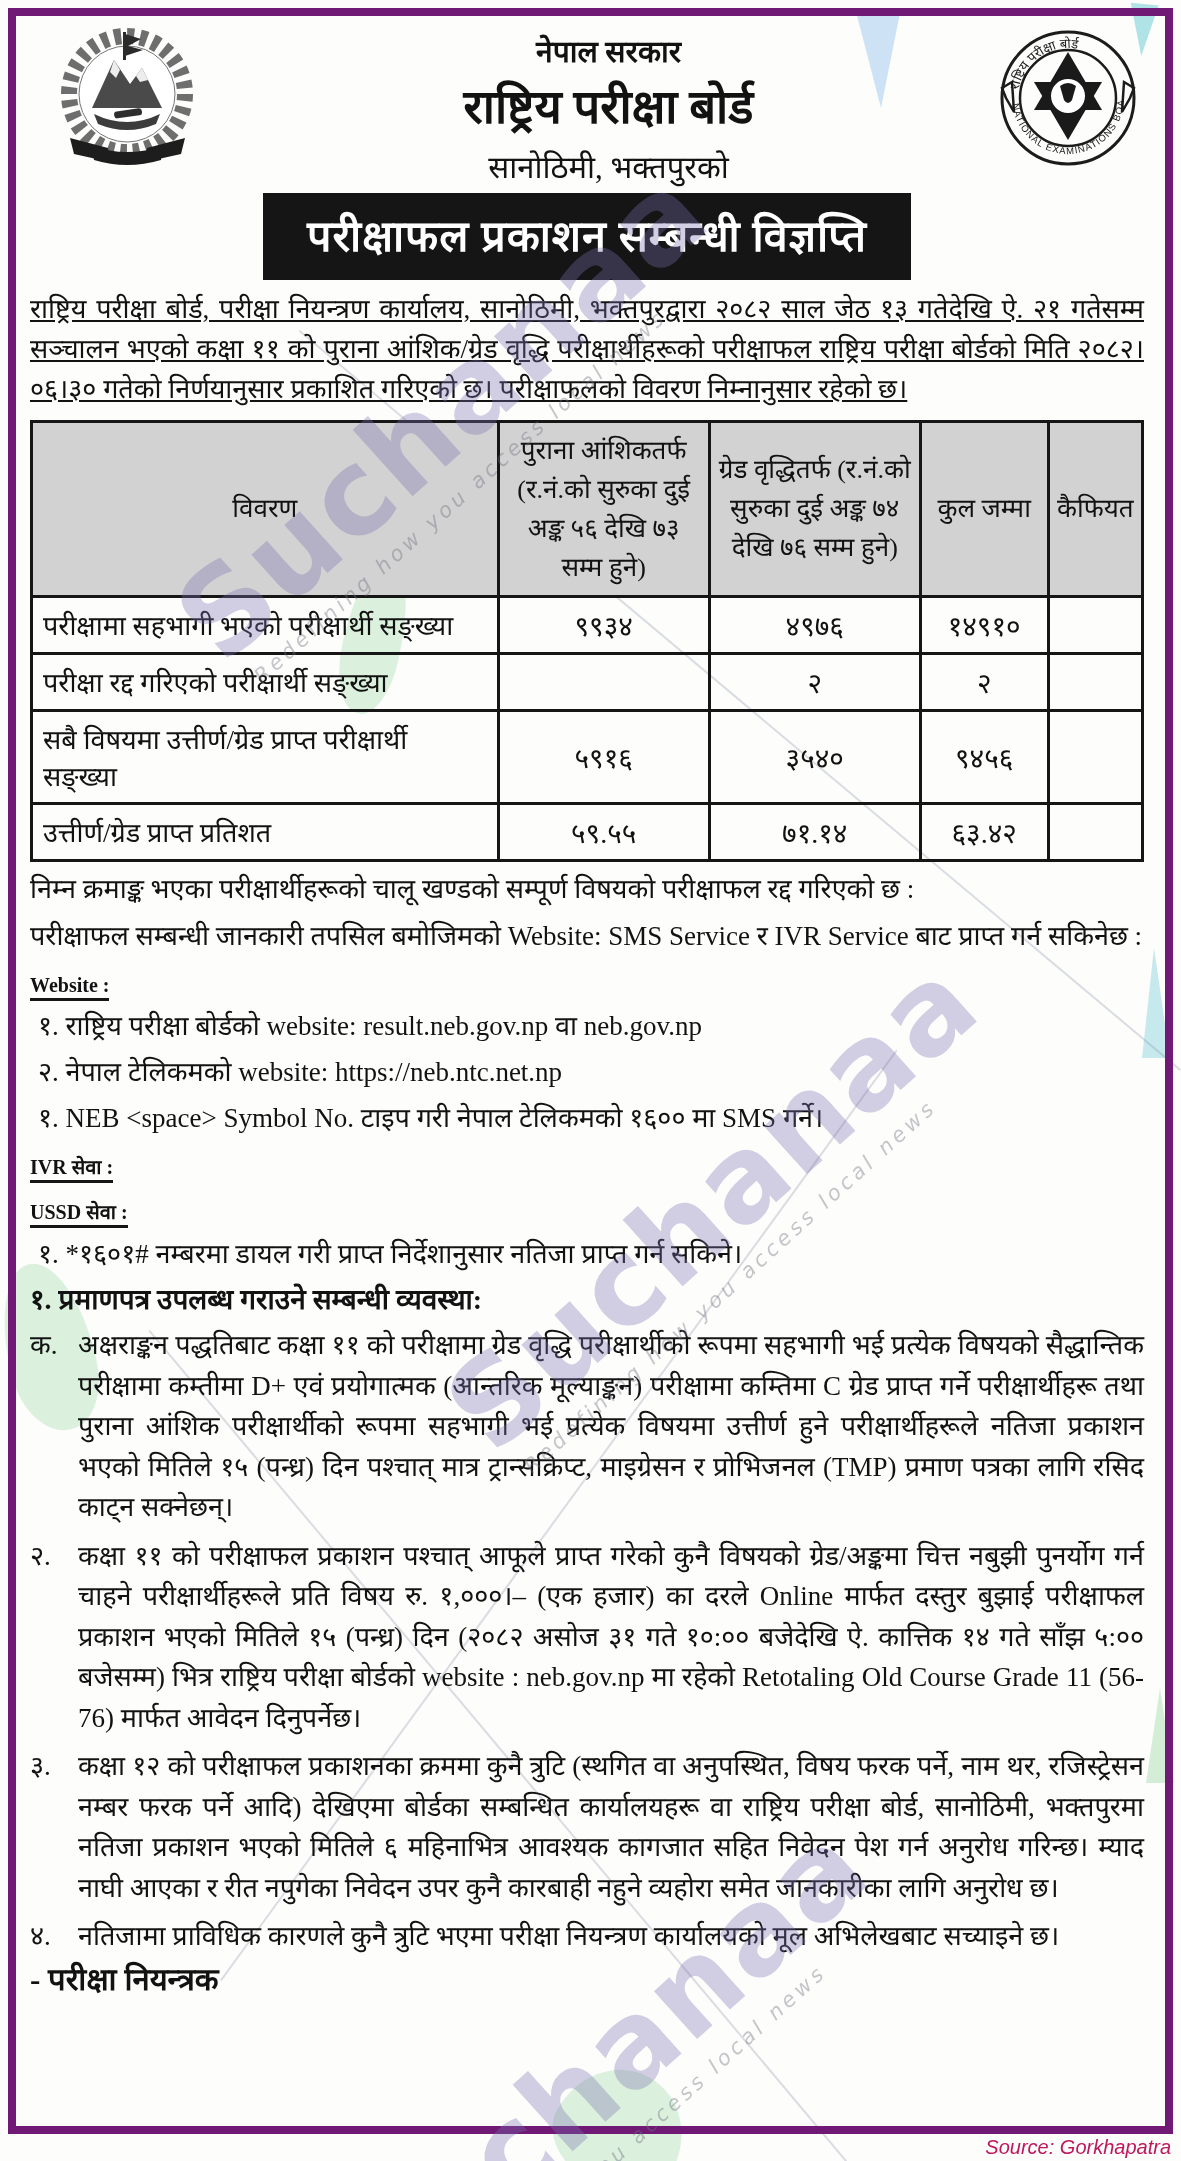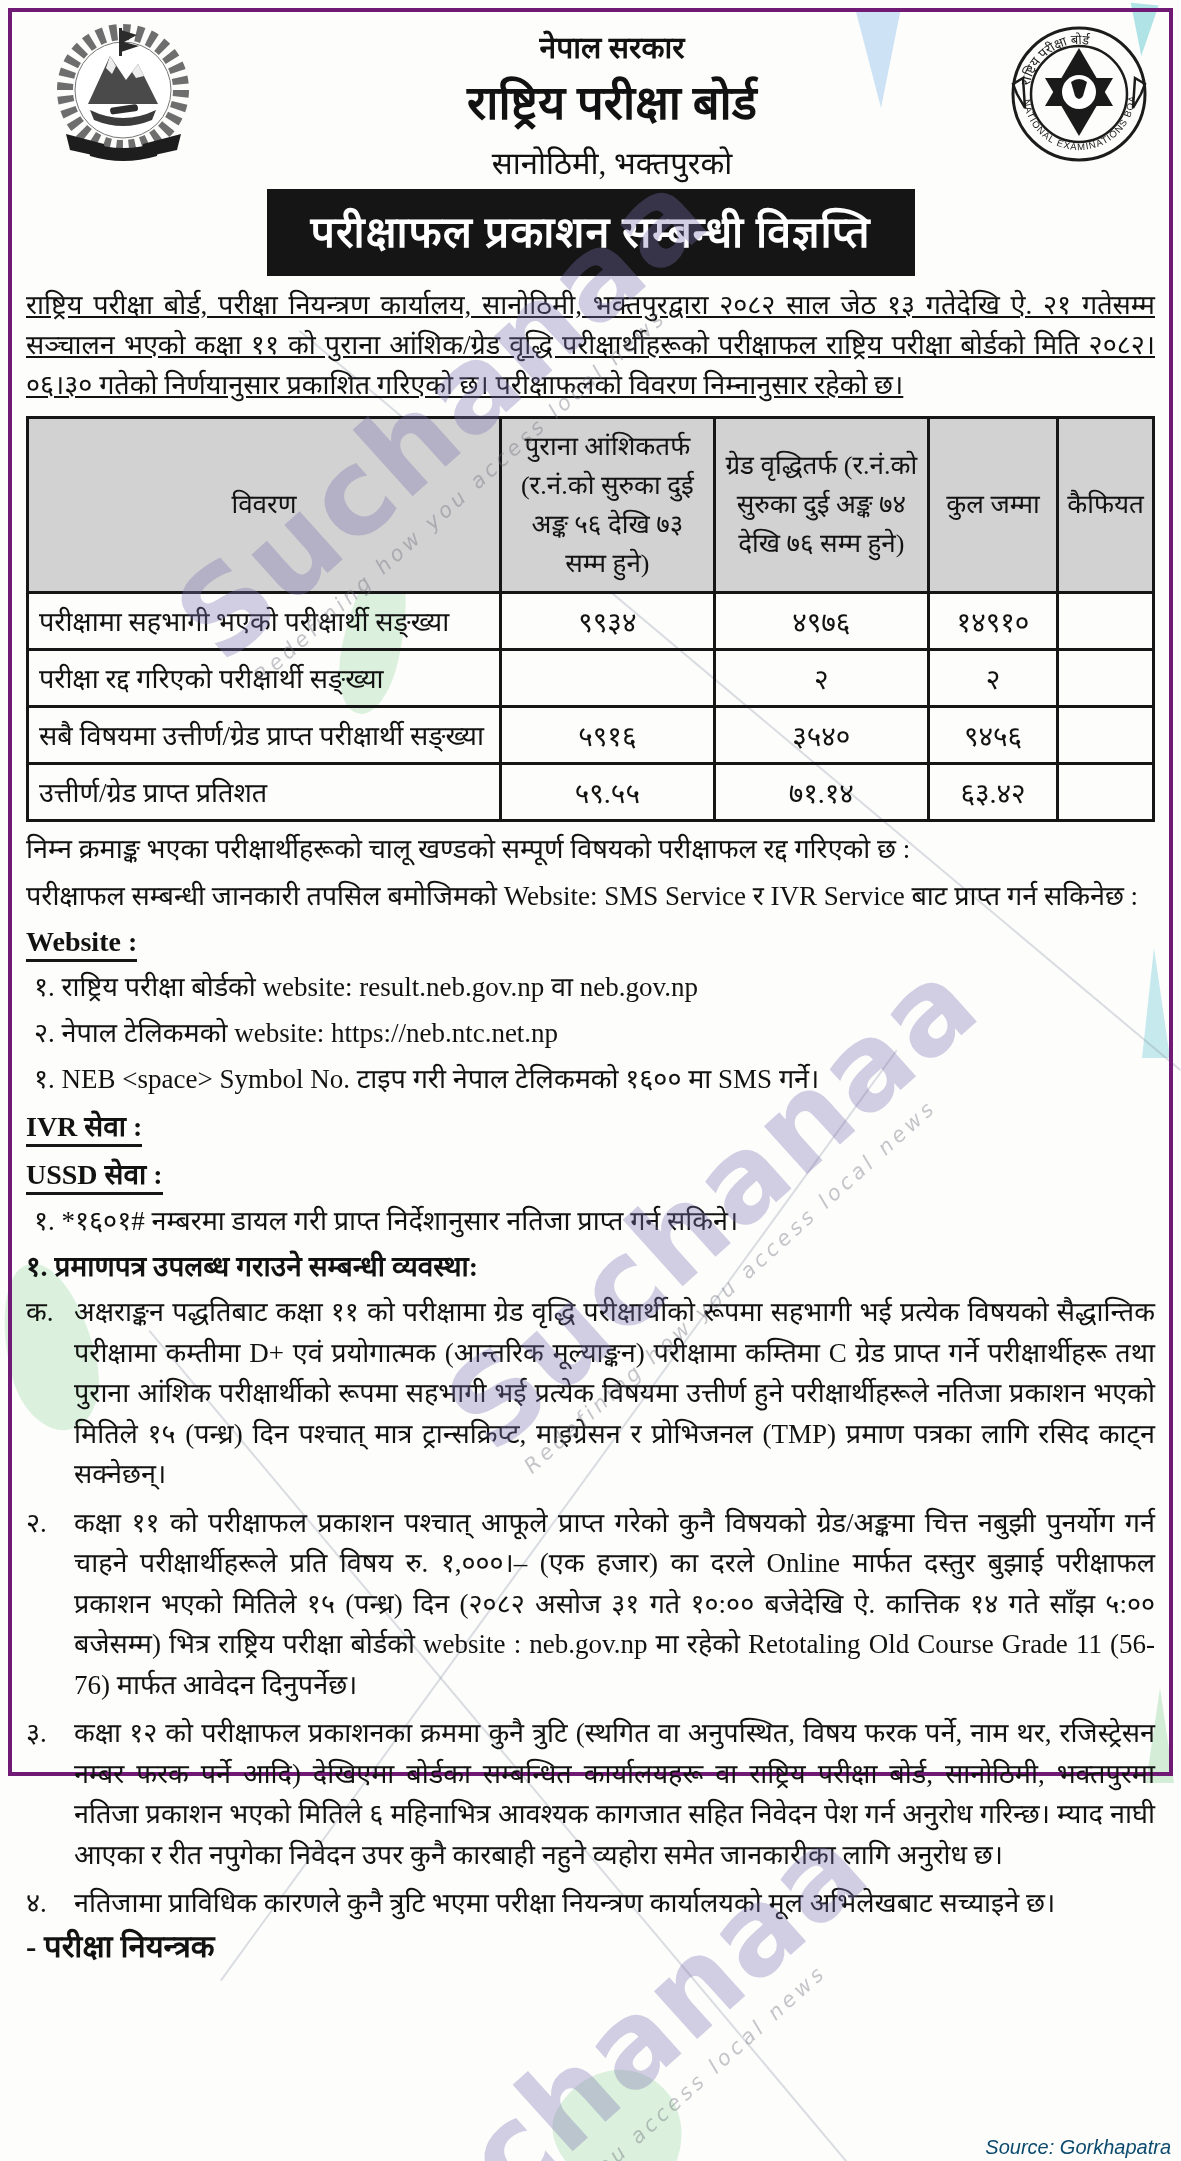--- a/index.html
+++ b/index.html
@@ -3,23 +3,23 @@
 <meta charset="utf-8">
 <style>
   html,body{margin:0;padding:0;}
   .page{
     position:relative; width:1181px; height:2161px; overflow:hidden;
     background:#fdfdfc; color:#121212;
     font-family:"Liberation Serif","DejaVu Serif",serif;
   }
   
   .doc{
-    position:absolute; left:8px; top:8px; width:1165px; height:1768px;
-    border:4px solid #701a75; box-sizing:border-box;
-    padding:6px 14px 0 14px; z-index:2;
+    position:absolute; left:8px; top:8px; width:1165px; height:2126px;
+    border:8px solid #701a75; box-sizing:border-box;
+    padding:6px 21px 0 14px; z-index:2;
   }
   
   .header{display:flex; align-items:flex-start;}
   .emblem-left{width:195px; height:148px; flex:0 0 auto;}
   .header-center{flex:1; text-align:center; padding-top:8px;}
   .seal-right{width:152px; height:152px; flex:0 0 auto;}
   .gov-line{font-size:30px; font-weight:bold;}
   .board-name{font-size:47px; font-weight:bold; margin-top:2px;}
   .address{font-size:31px; margin-top:8px;}
   .banner{
@@ -33,36 +33,36 @@
   .rolls{font-size:30px; font-weight:bold; font-family:"Liberation Serif",serif;
          margin:10px 0 6px 30px; white-space:pre; letter-spacing:1px;}
   
   table.result{width:100%; border-collapse:collapse; margin-top:10px;}
   .result th,.result td{border:3px solid #161616;}
   .result th{background:#d2d2d2; font-weight:normal; font-size:26px;
              padding:8px 6px; text-align:center; line-height:1.5; vertical-align:middle;}
   .result td{font-size:27px; padding:8px 10px; vertical-align:middle;}
   .result td.num{text-align:center; font-size:28px;}
   
-  .svc-head{font-size:28px; font-weight:bold; margin-top:10px;}
+  .svc-head{font-size:20px; font-weight:bold; margin-top:18px;}
   .svc-head span{border-bottom:3px solid #161616; padding-bottom:2px;}
   .svc-item{font-size:27px; margin-top:9px; padding-left:8px;}
   
   .ps-head{font-size:28px; font-weight:bold; margin-top:12px;}
   .ps-sub{font-size:28px; font-weight:bold; margin-top:8px;}
   .clause{display:flex; margin-top:8px;}
   .clause .cl-label{flex:0 0 48px; font-size:27px;}
   .clause .cl-text{flex:1; font-size:27px; line-height:1.5; text-align:justify;}
   
   .sig{ margin-top:0; padding-right:6px;}
   .sig-name{font-size:31px; font-weight:bold;}
   .source{
     position:absolute; right:10px; bottom:2px; z-index:3;
     font-family:"Liberation Sans","DejaVu Sans",sans-serif;
-    font-style:italic; font-size:20px; color:#0c4a6e;
+    font-style:italic; font-size:20px; color:#be185d;
   }
   
   .decor,.wm{position:absolute; pointer-events:none;}
   .decor{z-index:1;}
   .wm{z-index:4; text-align:center; transform:rotate(-42deg);}
   .wm-text{font-family:"DejaVu Sans",sans-serif; font-weight:bold; font-size:118px;
            color:rgba(124,112,176,0.34); letter-spacing:2px; line-height:1;}
   .wm-tag{font-family:"DejaVu Sans",sans-serif; font-style:italic; font-size:21px;
           color:rgba(110,110,125,0.4); letter-spacing:4px; margin-top:2px;}
   .tri{width:0;height:0;}

